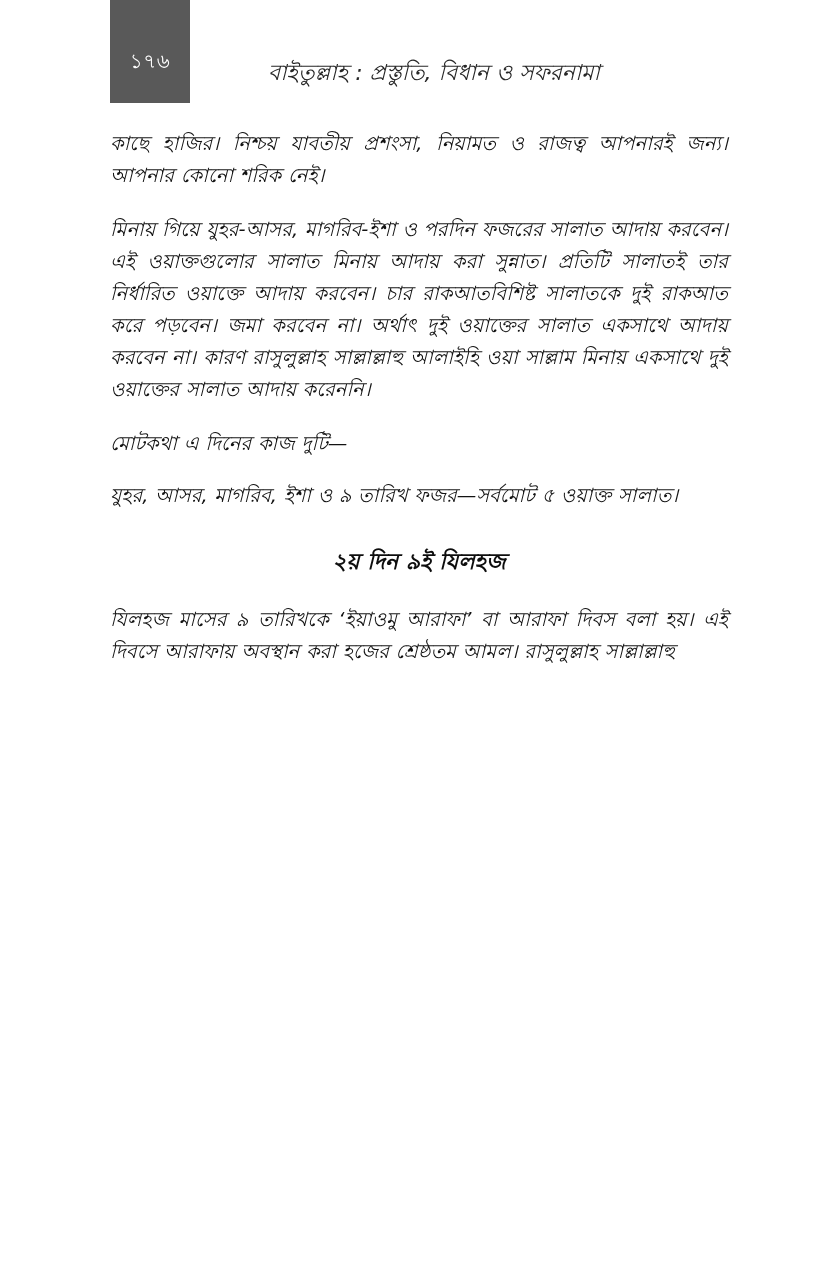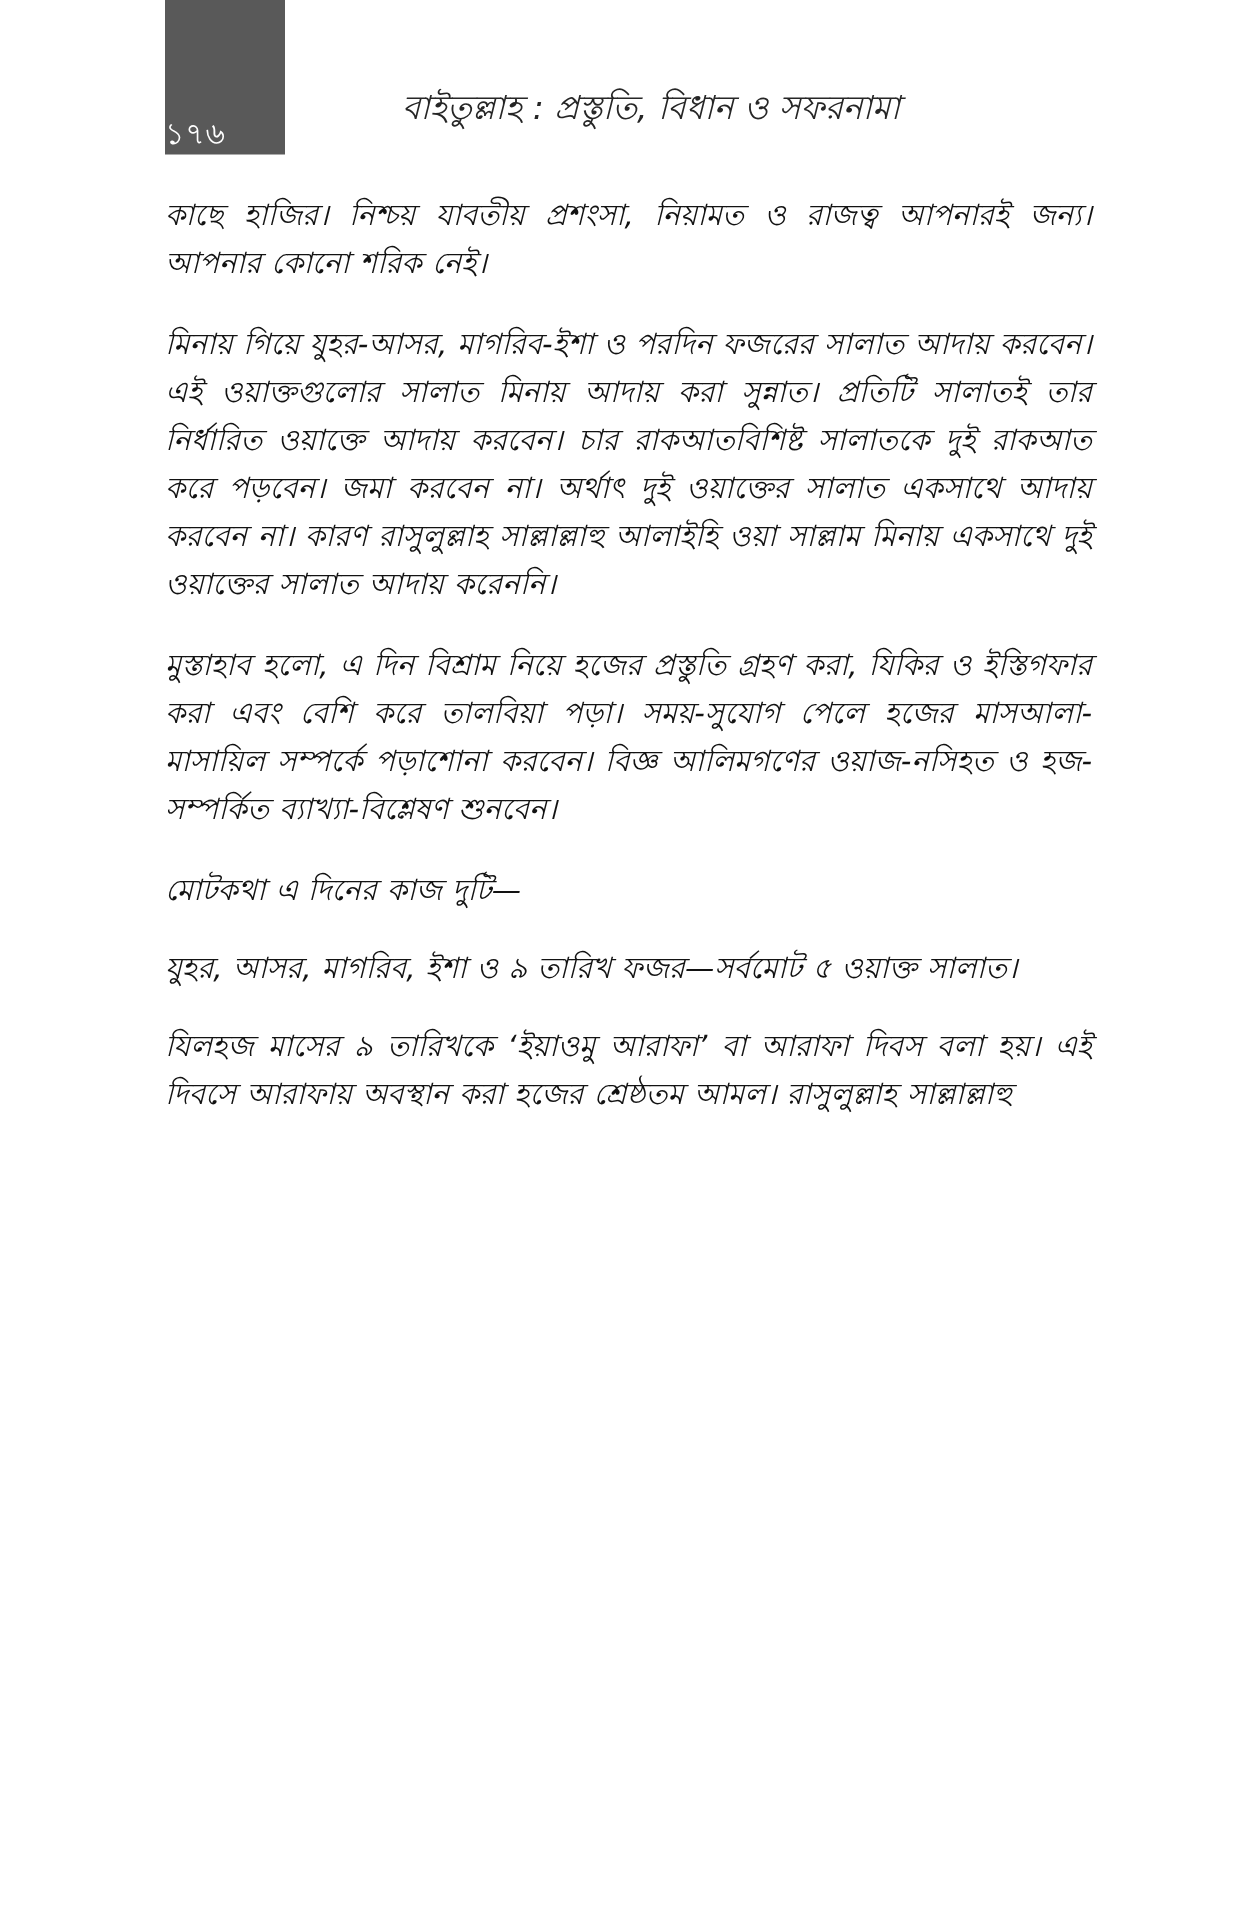--- a/index.html
+++ b/index.html
@@ -35,22 +35,23 @@
 
   .folio-box {
     position: absolute;
     left: 110px;
     top: 0;
     width: 80px;
     height: 103px;
     background: #595959;
     display: flex;
     align-items: flex-end;
+    justify-content: center;
     box-sizing: border-box;
-    padding-bottom: 4px;
+    padding-bottom: 32px;
   }
 
   .folio-number {
     color: #ffffff;
     font-size: 20px;
     line-height: 1;
     font-family: "DejaVu Sans", "Liberation Sans", sans-serif;
     letter-spacing: 0.5px;
   }
 
@@ -115,26 +116,26 @@
     </div>
     <div class="header-title">বাইতুল্লাহ : প্রস্তুতি, বিধান ও সফরনামা</div>
   </div>
 
   <div class="content">
 
     <p class="body-para">কাছে হাজির। নিশ্চয় যাবতীয় প্রশংসা, নিয়ামত ও রাজত্ব আপনারই জন্য। আপনার কোনো শরিক নেই।</p>
 
     <p class="body-para">মিনায় গিয়ে যুহর-আসর, মাগরিব-ইশা ও পরদিন ফজরের সালাত আদায় করবেন। এই ওয়াক্তগুলোর সালাত মিনায় আদায় করা সুন্নাত। প্রতিটি সালাতই তার নির্ধারিত ওয়াক্তে আদায় করবেন। চার রাকআতবিশিষ্ট সালাতকে দুই রাকআত করে পড়বেন। জমা করবেন না। অর্থাৎ দুই ওয়াক্তের সালাত একসাথে আদায় করবেন না। কারণ রাসুলুল্লাহ সাল্লাল্লাহু আলাইহি ওয়া সাল্লাম মিনায় একসাথে দুই ওয়াক্তের সালাত আদায় করেননি।</p>
 
-    <p class="body-para">মুস্তাহাব হলো, এ দিন বিশ্রাম নিয়ে হজের প্রস্তুতি গ্রহণ করা, যিকির ও ইস্তিগফার করা এবং বেশি করে তালবিয়া পড়া। সময়-সুযোগ পেলে হজের মাসআলা-মাসায়িল সম্পর্কে পড়াশোনা করবেন। বিজ্ঞ আলিমগণের ওয়াজ-নসিহত ও হজ-সম্পর্কিত ব্যাখ্যা-বিশ্লেষণ শুনবেন।</p>
 
 
     <p class="body-para tight">মোটকথা এ দিনের কাজ দুটি—</p>
 
 
 
     <p class="body-para tight">যুহর, আসর, মাগরিব, ইশা ও ৯ তারিখ ফজর—সর্বমোট ৫ ওয়াক্ত সালাত।</p>
 
+    <h2 class="section-heading">২য় দিন ৯ই যিলহজ</h2>
 
     <p class="body-para last">যিলহজ মাসের ৯ তারিখকে ‘ইয়াওমু আরাফা’ বা আরাফা দিবস বলা হয়। এই দিবসে আরাফায় অবস্থান করা হজের শ্রেষ্ঠতম আমল। রাসুলুল্লাহ সাল্লাল্লাহু</p>
 
   </div>
 </div>
 
 </body></html>

